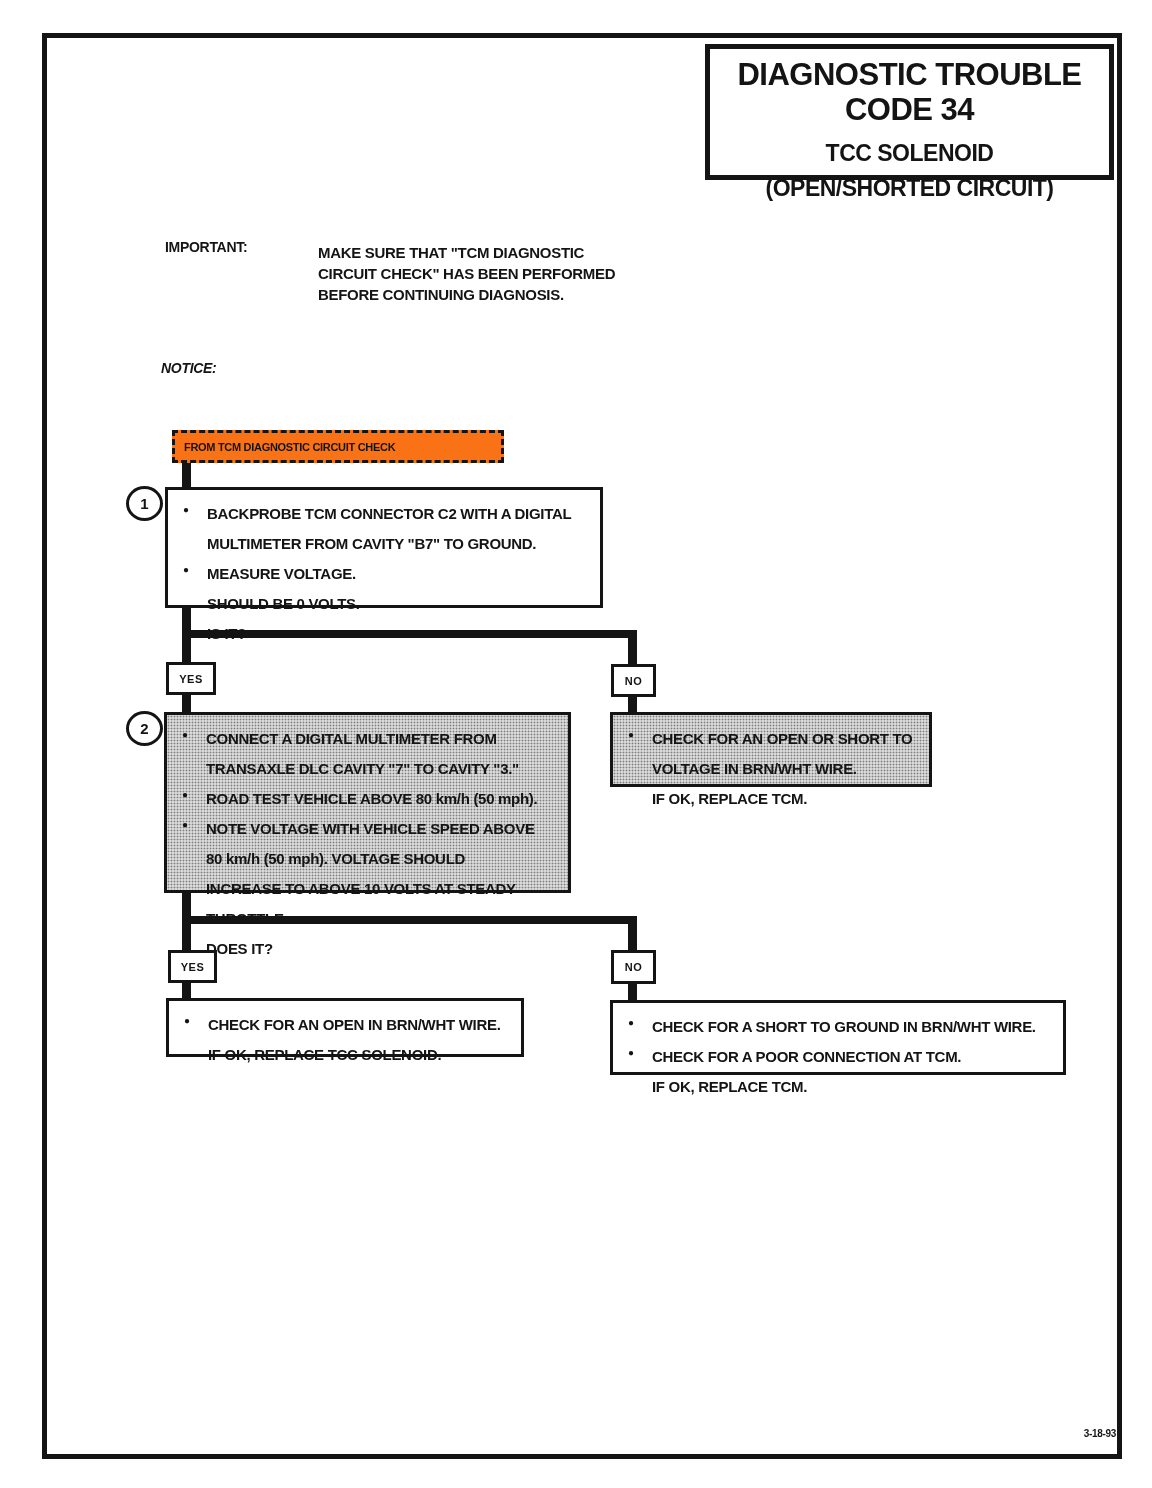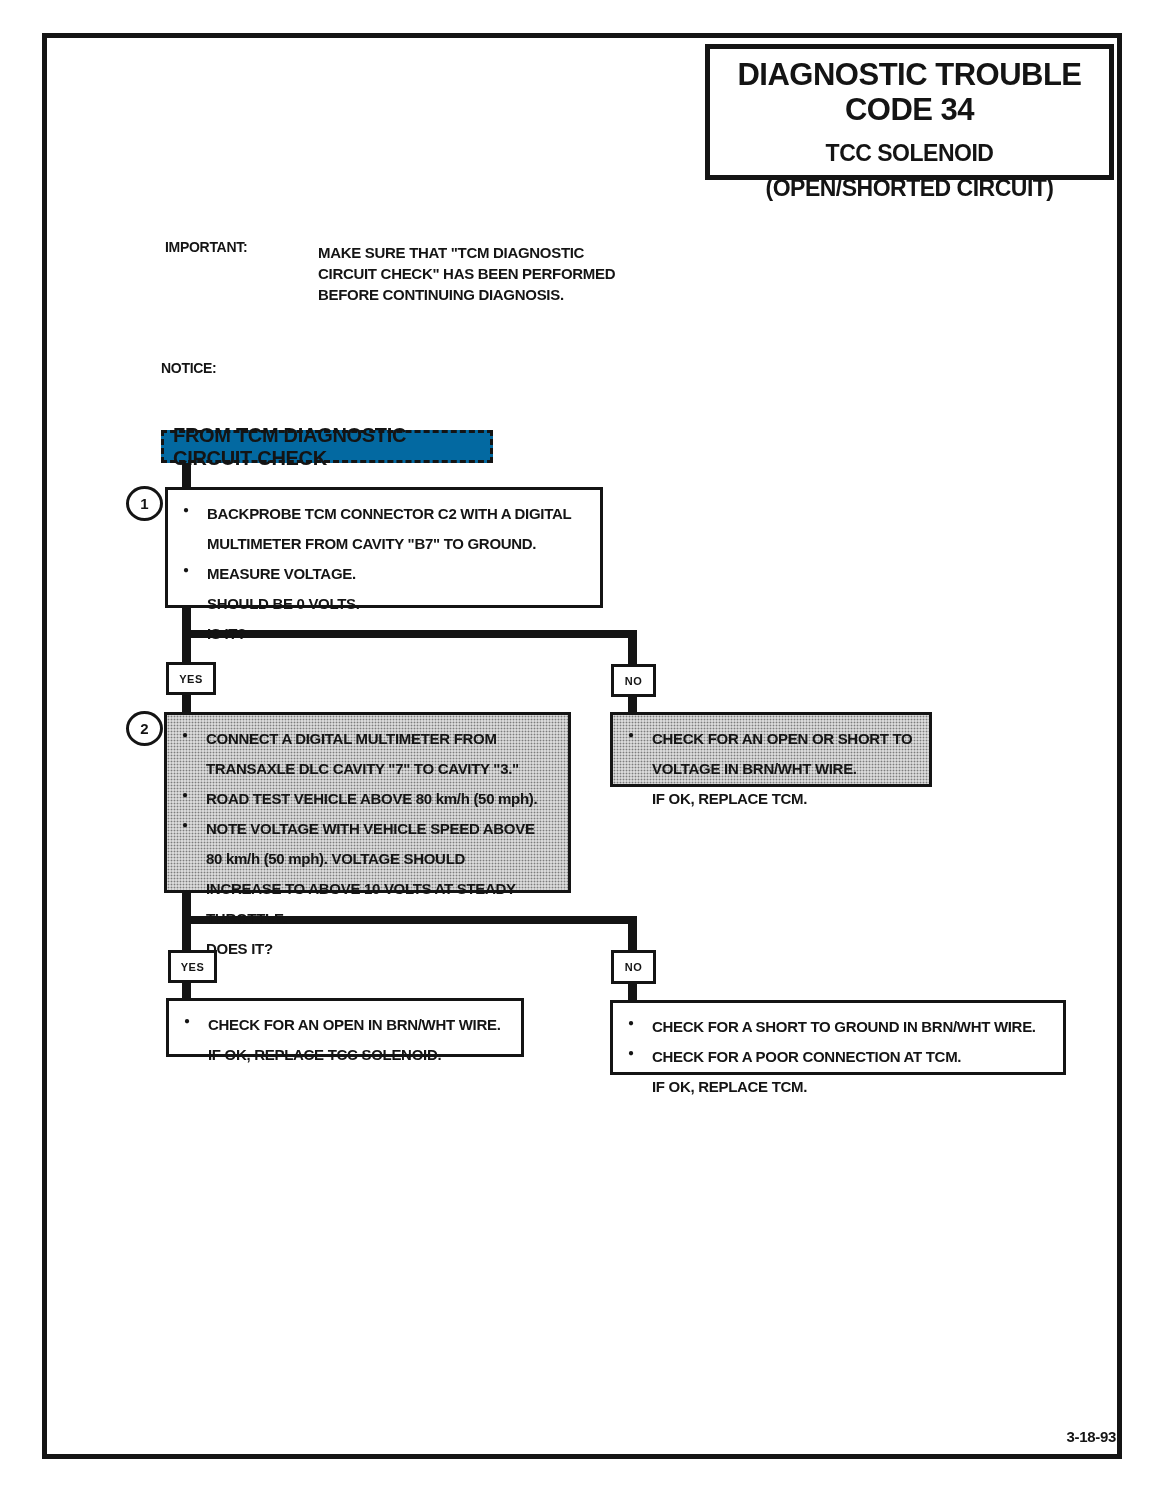--- a/index.html
+++ b/index.html
@@ -31,30 +31,30 @@
     white-space:pre-line;
   }
   .title-sub {
     font-size:23px; line-height:35px; margin-top:9px; letter-spacing:-0.5px;
     white-space:pre-line;
   }
   .note-label { position:absolute; font-size:14px; letter-spacing:-0.3px; }
   .note-text  { position:absolute; font-size:15px; line-height:21px; letter-spacing:-0.3px; white-space:pre-line; }
   .imp-label { left:165px; top:239px; }
   .imp-text  { left:318px; top:242px; width:360px; }
-  .ntc-label { left:161px; top:360px; }
+  .ntc-label { left:161px; top:360px;font-style:italic; }
   .ntc-text  { left:240px; top:363px; width:720px; }
 
   .conn { position:absolute; background:#141414; }
 
   .entry-box {
-    position:absolute; left:161px; top:430px; width:332px; height:33px;
-    border:3px dashed #141414; background:#0369a1;
+    position:absolute; left:172px; top:430px; width:332px; height:33px;
+    border:3px dashed #141414; background:#f97316;
     display:flex; align-items:center; padding-left:9px;
-    font-size:20px; letter-spacing:-0.3px;
+    font-size:11px; letter-spacing:-0.3px;
   }
   .flow-box {
     position:absolute; border:3px solid #141414; background:#ffffff;
     padding:9px 8px 6px 12px; font-size:15px;
   }
   .shaded {
     background-color:#d9d9d9;
     background-image: radial-gradient(circle, #7d7d7d 0.8px, rgba(0,0,0,0) 1.1px);
     background-size: 3px 3px;
   }
@@ -80,21 +80,21 @@
     position:absolute; border:3px solid #141414; background:#ffffff;
     display:flex; align-items:center; justify-content:center;
     font-size:11px; letter-spacing:0.5px;
   }
   .yes1 { left:166px; top:662px; width:50px; height:33px; }
   .no1  { left:611px; top:664px; width:45px; height:33px; }
   .yes2 { left:168px; top:950px; width:49px; height:33px; }
   .no2  { left:611px; top:950px; width:45px; height:34px; }
 
   .date-stamp {
-    position:absolute; right:36px; top:1428px; font-size:15px; letter-spacing:-0.3px;
+    position:absolute; right:36px; top:1428px; font-size:10px; letter-spacing:-0.3px;
   }
 </style>
 </head>
 <body>
 
 <div class="page">
 
   <div class="outer-border"></div>
 
   <div class="title-box">

